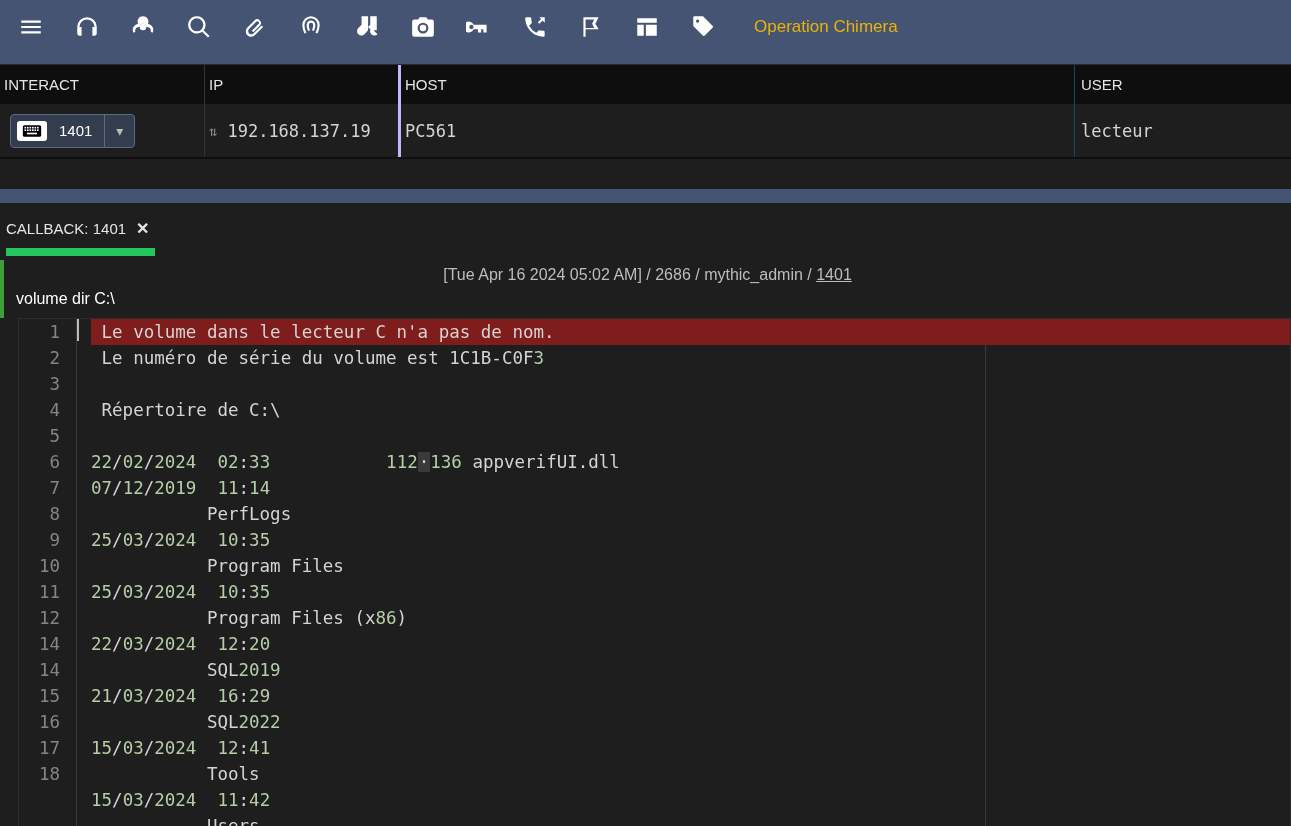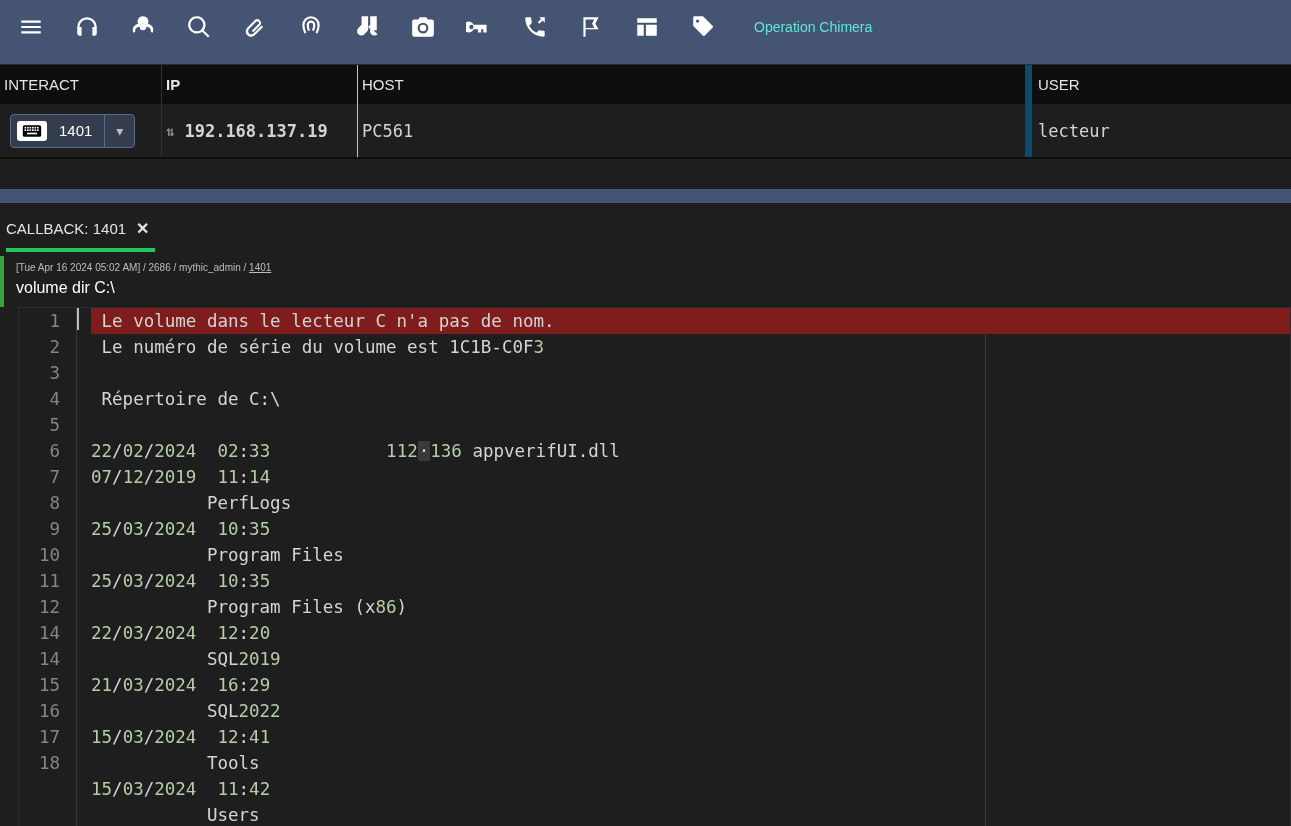--- a/index.html
+++ b/index.html
@@ -25,35 +25,35 @@
   .top-toolbar .icon {
     width: 26px;
     height: 26px;
     color: #fff;
     display: flex;
     align-items: center;
     justify-content: center;
     cursor: pointer;
   }
   .top-toolbar .icon svg { width: 26px; height: 26px; fill: currentColor; }
-  .op-name { color: #5eead4; font-size: 14px; margin-left: 8px; }
+  .op-name { color: #eab308; font-size: 17px; margin-left: 8px; }
 
   
   .table-header {
     background: #0e0e0e;
     display: flex;
     height: 40px;
     align-items: center;
     color: #e5e5e5;
     font-size: 15px;
     border-top: 1px solid #2a2a2a;
   }
-  .col-interact { width: 162px; padding-left: 4px; border-right: 1px solid #333; height: 100%; display:flex; align-items:center; }
-  .col-ip       { width: 196px; padding-left: 4px; border-right: 1px solid #c4b5fd; height: 100%; display:flex; align-items:center;font-weight:bold; }
-  .col-host     { width: 674px; padding-left: 4px; border-right: 7px solid #0c4a6e; height: 100%; display:flex; align-items:center; }
+  .col-interact { width: 205px; padding-left: 4px; border-right: 1px solid #333; height: 100%; display:flex; align-items:center; }
+  .col-ip       { width: 196px; padding-left: 4px; border-right: 3px solid #c4b5fd; height: 100%; display:flex; align-items:center; }
+  .col-host     { width: 674px; padding-left: 4px; border-right: 1px solid #0c4a6e; height: 100%; display:flex; align-items:center; }
   .col-user     { flex: 1; padding-left: 6px; height: 100%; display:flex; align-items:center; }
 
   
   .data-row {
     display: flex;
     height: 55px;
     align-items: center;
     background: #1e1e1e;
     border-bottom: 2px solid #0f0f0f;
   }
@@ -95,35 +95,36 @@
     padding: 10px 6px 0 6px;
     background: #1e1e1e;
   }
   .tab {
     display: flex;
     align-items: center;
     gap: 10px;
     color: #e5e5e5;
     font-size: 15px;
     padding: 6px 6px 10px 0;
-    border-bottom: 4px solid #22c55e;
+    border-bottom: 8px solid #22c55e;
     cursor: pointer;
   }
   .tab .close-x { font-size: 16px; font-weight: bold; }
 
   
   .task-block {
     border-left: 4px solid #3ba03b;
     background: #1e1e1e;
     margin-top: 4px;
   }
   .task-meta {
     color: #bdbdbd;
-    font-size: 10px;
+    font-size: 16px;
     padding: 6px 12px 4px 12px;
+    text-align: center;
   }
   .task-meta .u { text-decoration: underline; }
   .task-cmd {
     color: #fff;
     font-size: 16px;
     padding: 2px 12px 10px 12px;
   }
 
   
   .code-area {

